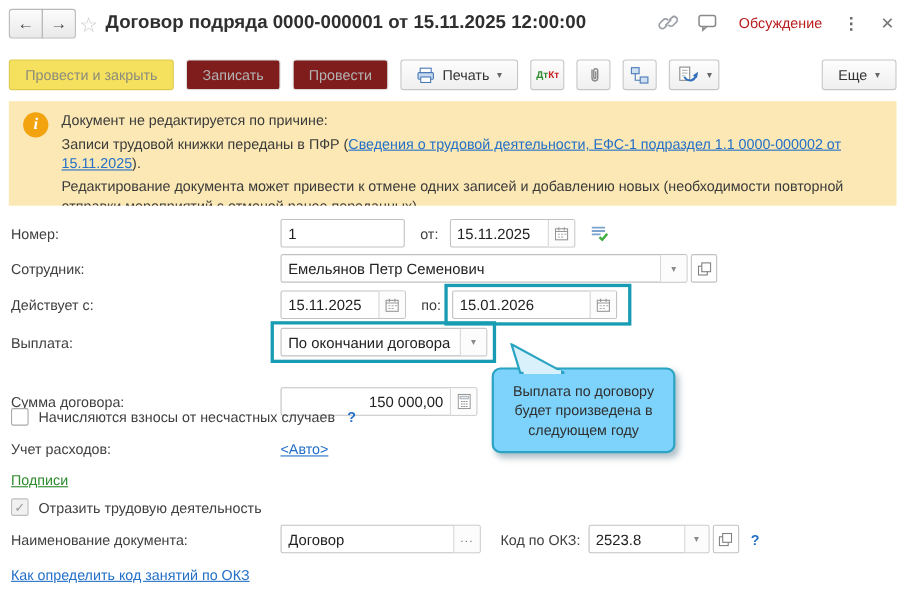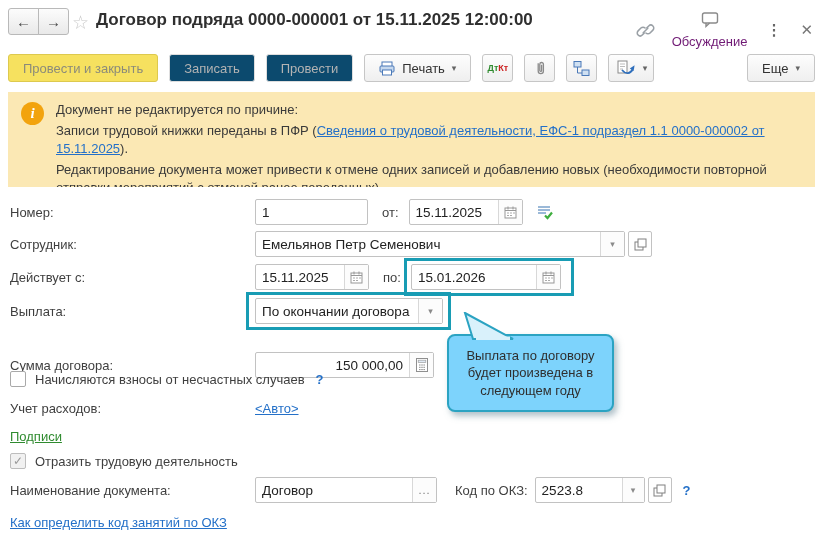--- a/index.html
+++ b/index.html
@@ -12,32 +12,32 @@
   .navgroup { position:absolute; left:8px; top:8px; display:flex; }
   .navbtn {
     width:31px; height:27px; border:1px solid #b9b9b9; background:linear-gradient(#fcfcfc,#e9e9e9);
     color:#4a4a4a; font-size:15px; display:flex; align-items:center; justify-content:center; cursor:pointer;
   }
   .navbtn.back { border-radius:3px 0 0 3px; }
   .navbtn.fwd  { border-radius:0 3px 3px 0; margin-left:-1px; }
   .star { position:absolute; left:72px; top:11px; font-size:19px; color:#c9c9c9; cursor:pointer; }
   .title { position:absolute; left:96px; top:10px; font-size:17px; font-weight:bold; color:#2f2f2f; white-space:nowrap; }
   .title-actions { position:absolute; right:10px; top:11px; display:flex; align-items:center; gap:17px; }
-  .discussion { display:flex; align-items:center; gap:6px; font-size:13px; color:#701a75; cursor:pointer;flex-direction:column; }
+  .discussion { display:flex; align-items:center; gap:20px; font-size:13px; color:#b91c1c; cursor:pointer; }
   .dots { font-size:15px; font-weight:bold; color:#666; cursor:pointer; padding:0 2px; }
   .xclose { font-size:15px; color:#777; cursor:pointer; }
   
   .toolbar { position:absolute; left:8px; right:8px; top:54px; height:28px; display:flex; gap:11px; }
   .tb {
     height:28px; border:1px solid #c6c6c6; border-radius:3px; background:linear-gradient(#fdfdfd,#efefef);
     font-family:"Liberation Sans",sans-serif; font-size:13px; color:#333; padding:0 14px;
     display:inline-flex; align-items:center; justify-content:center; gap:7px; cursor:pointer; white-space:nowrap;
   }
   .tb.primary { background:#f6e15f; border-color:#ddc94e; color:#8b8b7a; }
-  .tb.disabled { background:#0c4a6e; border-color:#dedede; color:#b3b3b3; }
+  .tb.disabled { background:#7f1d1d; border-color:#dedede; color:#b3b3b3; }
   .tb.iconbtn { width:31px; padding:0; }
   .tb.iconbtn.wide { width:46px; }
   .caret { font-size:9px; color:#666; }
   .dtkt { display:flex; line-height:9px; font-size:9px; font-weight:bold; }
   .dtkt .dt { color:#2e8b2e; align-self:flex-start; }
   .dtkt .kt { color:#cc2222; align-self:flex-end; }
   .more-btn { margin-left:auto; }
   
   .banner {
     position:absolute; left:8px; right:8px; top:92px; height:95px; background:#fbe8b4;

